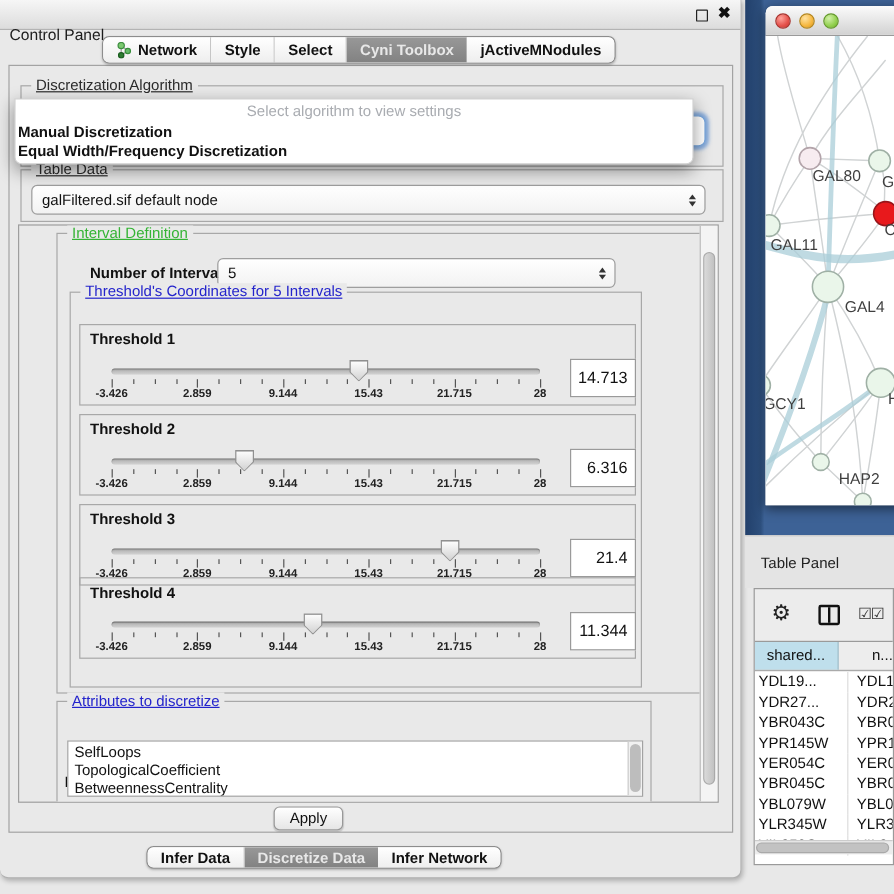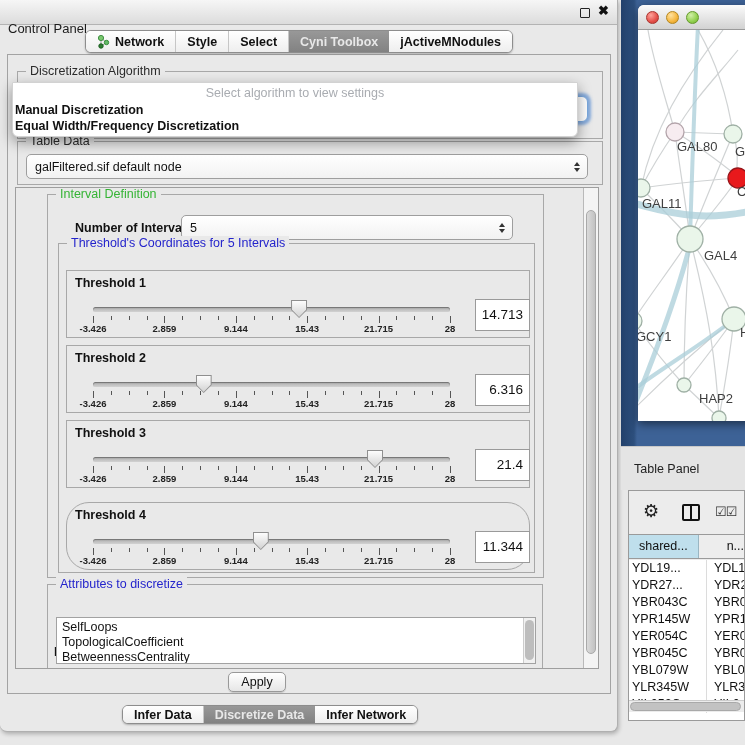--- a/index.html
+++ b/index.html
@@ -25,21 +25,21 @@
   .seg.sel { background:linear-gradient(#989898,#828282); color:#e8e8e8; border-right:none; }
   .topbar { left:85px; top:30px; height:23px; }
   .topbar .seg { height:21px; }
   .botbar { left:122px; top:705px; height:19px; }
   .botbar .seg { height:17px; }
 
   .main-panel { position:absolute; left:7px; top:54px; width:604px; height:640px;
                 border:1px solid #a3a3a3; background:#e9e9e9; }
 
   .group { position:absolute; border:1px solid #a8a8a8; background:#e9e9e9; }
-  .legend { position:absolute; top:-8px; left:8px; background:#e9e9e9; padding:0 4px; font-size:12.5px; white-space:nowrap; }
+  .legend { position:absolute; top:-8px; left:8px; background:#e9e9e9; padding:0 4px; font-size:12.5px; white-space:nowrap;text-decoration:underline; }
   .legend.green { color:#35b435; } .legend.blue { color:#2424cc; } .legend.dark { color:#2b2b2b; }
 
   .combo { position:absolute; background:linear-gradient(#ffffff,#f2f2f2); border:1px solid #9e9e9e;
            border-radius:5px; font-size:12.5px; display:flex; align-items:center; padding:0 8px;
            box-shadow:inset 0 1px 0 #fff; }
   .arrows { position:absolute; right:7px; top:50%; transform:translateY(-50%); display:flex; flex-direction:column; gap:2px; }
   .arr-up { width:0; height:0; border-left:3.5px solid transparent; border-right:3.5px solid transparent; border-bottom:4.5px solid #333; }
   .arr-dn { width:0; height:0; border-left:3.5px solid transparent; border-right:3.5px solid transparent; border-top:4.5px solid #333; }
 
   
@@ -167,21 +167,21 @@
           <span>galFiltered.sif default node</span>
           <span class="arrows">
               <span class="arr-up"></span>
               <span class="arr-dn"></span>
             </span>
         </div>
       </div>
 
       <div class="scrollpane">
 
-        <div class="group" style="left:31px; top:6px; width:497px; height:384px;">
+        <div class="group" style="left:31px; top:6px; width:539px; height:384px;">
           <span class="legend green">Interval Definition</span>
           <span class="bold" style="position:absolute; left:27px; top:26px; font-size:12.5px;">Number of Intervals</span>
           <div class="combo" style="left:133px; top:20px; width:332px; height:25px;">
             <span>5</span>
             <span class="arrows">
                 <span class="arr-up"></span>
                 <span class="arr-dn"></span>
               </span>
           </div>
 
@@ -292,21 +292,21 @@
                   <div class="ticklabel" style="left: 168.8px;">9.144</div>
                   <div class="ticklabel" style="left: 240.2px;">15.43</div>
                   <div class="ticklabel" style="left: 311.6px;">21.715</div>
                   <div class="ticklabel" style="left: 383px;">28</div>
                   <div class="sthumb" style="left: 300.024px;">
                     <div class="sthumb-in"></div>
                   </div>
                 </div>
               <div class="vbox">21.4</div>
             </div>
-            <div class="tbox" style="top:258px;border-radius:23px;">
+            <div class="tbox" style="top:237px;">
               <span class="tlabel">Threshold 4</span>
               <div class="slider" style="position:absolute; inset:0;">
                   <div class="strack"></div>
                   <div class="tick major" style="left: 26px;"></div>
                   <div class="tick" style="left: 43.85px;"></div>
                   <div class="tick" style="left: 61.7px;"></div>
                   <div class="tick" style="left: 79.55px;"></div>
                   <div class="tick major" style="left: 97.4px;"></div>
                   <div class="tick" style="left: 115.25px;"></div>
                   <div class="tick" style="left: 133.1px;"></div>

